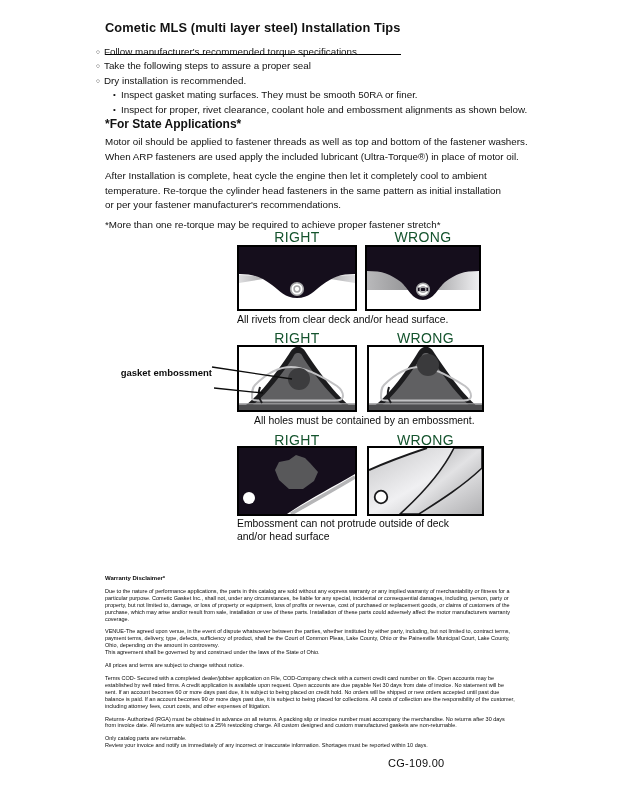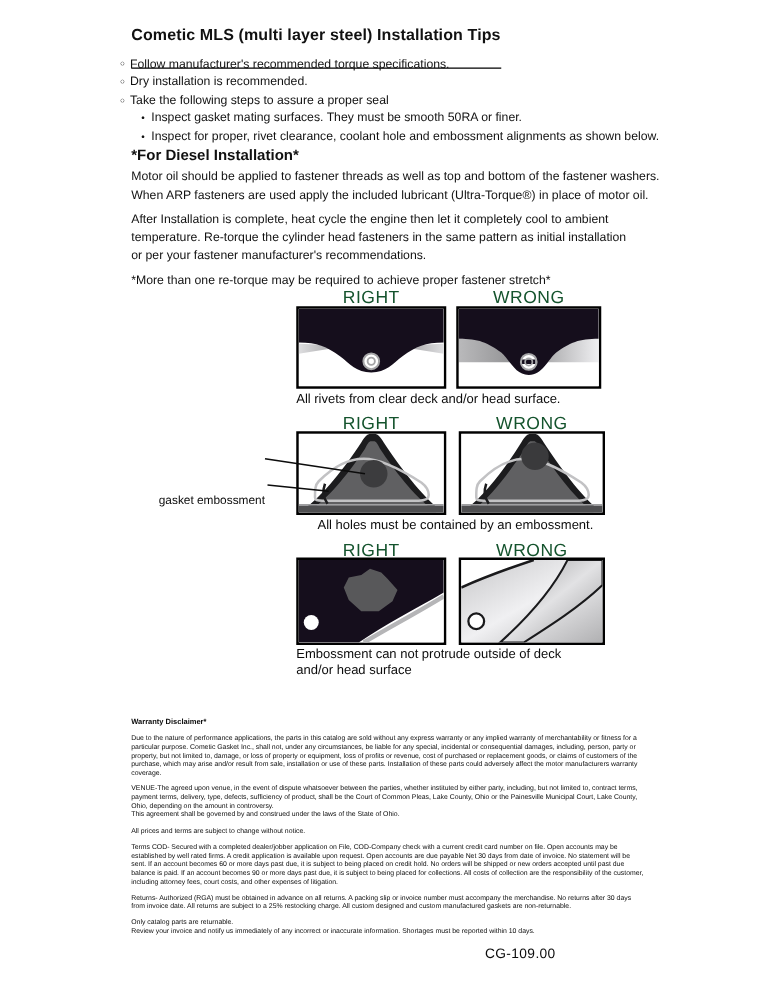--- a/index.html
+++ b/index.html
@@ -39,38 +39,38 @@
 
   <div class="abs title">Cometic MLS (multi layer steel) Installation Tips</div>
 
   <div class="abs bullets">
     <div class="bullet-row">
       <span class="bullet-glyph">○</span>
       <span>Follow manufacturer's recommended torque specifications.</span>
     </div>
     <div class="bullet-row">
       <span class="bullet-glyph">○</span>
-      <span>Dry installation is recommended.</span>
+      <span>Take the following steps to assure a proper seal</span>
     </div>
     <div class="bullet-row">
       <span class="bullet-glyph">○</span>
-      <span>Take the following steps to assure a proper seal</span>
+      <span>Dry installation is recommended.</span>
     </div>
     <div class="bullet-row sub">
       <span class="bullet-glyph">•</span>
       <span>Inspect gasket mating surfaces.  They must be smooth 50RA or finer.</span>
     </div>
     <div class="bullet-row sub">
       <span class="bullet-glyph">•</span>
       <span>Inspect for proper, rivet clearance, coolant hole and embossment alignments as shown below.</span>
     </div>
   </div>
 
   <div class="abs diesel">
-    <h2>*For Diesel Installation*</h2>
+    <h2>*For State Applications*</h2>
     <p class="pre">Motor oil should be applied to fastener threads as well as top and bottom of the fastener washers.
 When ARP fasteners are used apply the included lubricant (Ultra-Torque®) in place of motor oil.</p>
     <p class="pre">After Installation is complete, heat cycle the engine then let it completely cool to ambient
 temperature. Re-torque the cylinder head fasteners in the same pattern as initial installation
 or per your fastener manufacturer's recommendations.</p>
     <p>*More than one re-torque may be required to achieve proper fastener stretch*</p>
   </div>
 
   <div class="abs fig-label" style="left:237px;top:229px;width:120px;">RIGHT</div>
   <div class="abs fig-label" style="left:365px;top:229px;width:116px;">WRONG</div>
@@ -115,21 +115,21 @@
       <circle cx="56" cy="42.5" r="6.3" fill="none" stroke="#a5a5a7" stroke-width="1.6"></circle>
       <circle cx="56" cy="42.5" r="2.9" fill="none" stroke="#a5a5a7" stroke-width="1.4"></circle>
     </svg>
   </div>
 
   <div class="abs caption" style="left:237px;top:314px;">All rivets from clear deck and/or head surface.</div>
 
   <div class="abs fig-label" style="left:237px;top:330px;width:120px;">RIGHT</div>
   <div class="abs fig-label" style="left:367px;top:330px;width:117px;">WRONG</div>
 
-  <div class="abs fig2-label" style="left:95px;top:396px;width:117px;">gasket embossment</div>
+  <div class="abs fig2-label" style="left:95px;top:368px;width:117px;font-weight:bold;">gasket embossment</div>
 
   <div class="abs fig-box" style="left:237px;top:345px;">
     <svg width="116" height="63" viewBox="0 0 116 63">
       <rect width="116" height="63" fill="#ffffff"></rect>
       <path d="M0,63 C18,52 36,28 50,7 C53,2 55,0 58,0 L60,0 C63,0 65,2 68,7 C82,28 100,52 116,63 Z" fill="#1c1c1e"></path>
       <path d="M7,63 C24,52 41,30 53,12 C55,8 56,6 58,6 L60,6 C62,6 63,8 65,12 C77,30 94,52 110,63 Z" fill="#606062"></path>
       <rect x="0" y="56.2" width="116" height="1.4" fill="#9f9fa1"></rect>
       <rect x="0" y="57.6" width="116" height="5.4" fill="#4e4e50"></rect>
       <path d="M13,51 C13,45 13,41 16,38 C28,26 40,20 52,20 C66,20 84,30 98,39 C102,42 104,45 104,49 C104,52 101,53.5 96,53.5 L19,53.5 C14.5,53.5 13,53 13,51 Z" fill="none" stroke="#c2c2c4" stroke-width="2"></path>
       <path d="M21,40 C19,46 19,50 23,56" fill="none" stroke="#1c1c1e" stroke-width="2"></path>

